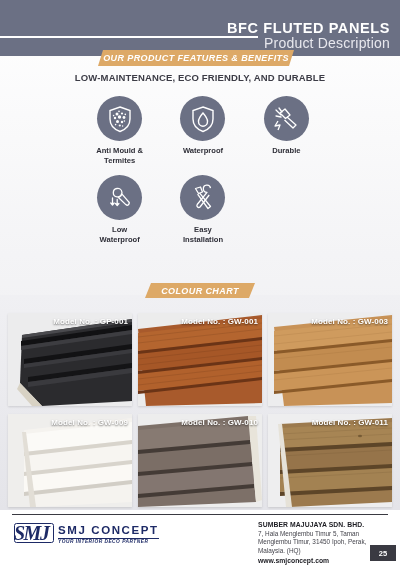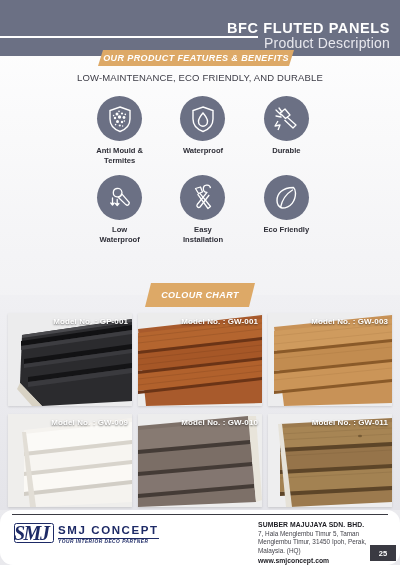--- a/index.html
+++ b/index.html
@@ -68,21 +68,21 @@
     left: 98px; top: 50px;
     width: 196px; height: 16px;
     font-size: 9px;
     clip-path: polygon(5px 0, 100% 0, calc(100% - 5px) 100%, 0 100%);
   }
   .features-sub {
     position: absolute;
     left: 0; top: 72px; width: 400px;
     text-align: center;
     font-size: 9.5px;
-    font-weight: normal;
+    font-weight: bold;
     color: #3c3c46;
     letter-spacing: 0.15px;
   }
 
   
   .features {
     position: absolute;
     left: 78px; top: 96px;
     width: 250px;
     display: grid;
@@ -103,21 +103,21 @@
     font-weight: bold;
     color: #2f2f38;
     text-align: center;
     line-height: 9.5px;
     white-space: pre-line;
   }
 
   
   .ribbon-colour {
     left: 145px; top: 283px;
-    width: 110px; height: 24px;
+    width: 110px; height: 15px;
     font-size: 9px;
     clip-path: polygon(6px 0, 100% 0, calc(100% - 6px) 100%, 0 100%);
   }
   .swatch-area {
     position: absolute;
     left: 0; top: 295px;
     width: 400px; height: 215px;
     background: linear-gradient(180deg,#f0f0f3 0%,#e4e4e9 100%);
   }
   .grid {
@@ -148,21 +148,20 @@
     white-space: nowrap;
     z-index: 3;
   }
 
   
   .footer {
     position: absolute;
     left: 0; top: 510px;
     width: 400px; height: 55px;
     background: #ffffff;
-    border-radius: 13px;
   }
   .footer-rule {
     position: absolute;
     left: 12px; top: 4px;
     width: 376px; height: 1px;
     background: #3a3a42;
   }
   .logo {
     position: absolute;
     left: 14px; top: 12px;
@@ -316,31 +315,20 @@
             <path d="M6.5 4.5 L11.5 3 L13.5 8 L9.5 9.5 Z" fill="none" stroke="#ffffff" stroke-width="1.3" stroke-linejoin="round"></path>
             <path d="M10.5 8.8 L21.5 22.5 L19 24.5 L8.6 10.2" fill="none" stroke="#ffffff" stroke-width="1.3" stroke-linejoin="round"></path>
             <path d="M21.5 4.2 A3.6 3.6 0 1 0 18 8.4 L8.2 20.5 A1.9 1.9 0 0 0 11 23 L20.2 11" fill="none" stroke="#ffffff" stroke-width="1.3" stroke-linejoin="round"></path>
           </svg>
         </span>
       </div>
       <div class="feature-label">Easy
 Installation</div>
     </div>
 
-    <div class="feature">
-      <div class="circle">
-        <span>
-          <svg width="26" height="28" viewBox="0 0 26 28">
-            <path d="M20.5 3.5 C9 3.5 4 10 4 16.5 C4 20 6 23 9 24 C18 24 22.5 16.5 22.5 9 C22.5 6.5 21.8 4.6 20.5 3.5 Z" fill="none" stroke="#ffffff" stroke-width="1.4" stroke-linejoin="round"></path>
-            <path d="M19.5 6 C13 10 9 16 7.5 23.5" fill="none" stroke="#ffffff" stroke-width="1.3" stroke-linecap="round"></path>
-          </svg>
-        </span>
-      </div>
-      <div class="feature-label">Eco Friendly</div>
-    </div>
 
   </div>
 
   <div class="swatch-area"></div>
   <div class="ribbon ribbon-colour">COLOUR CHART</div>
 
   <div class="grid">
 
     <div class="card">
       <div class="photo">

